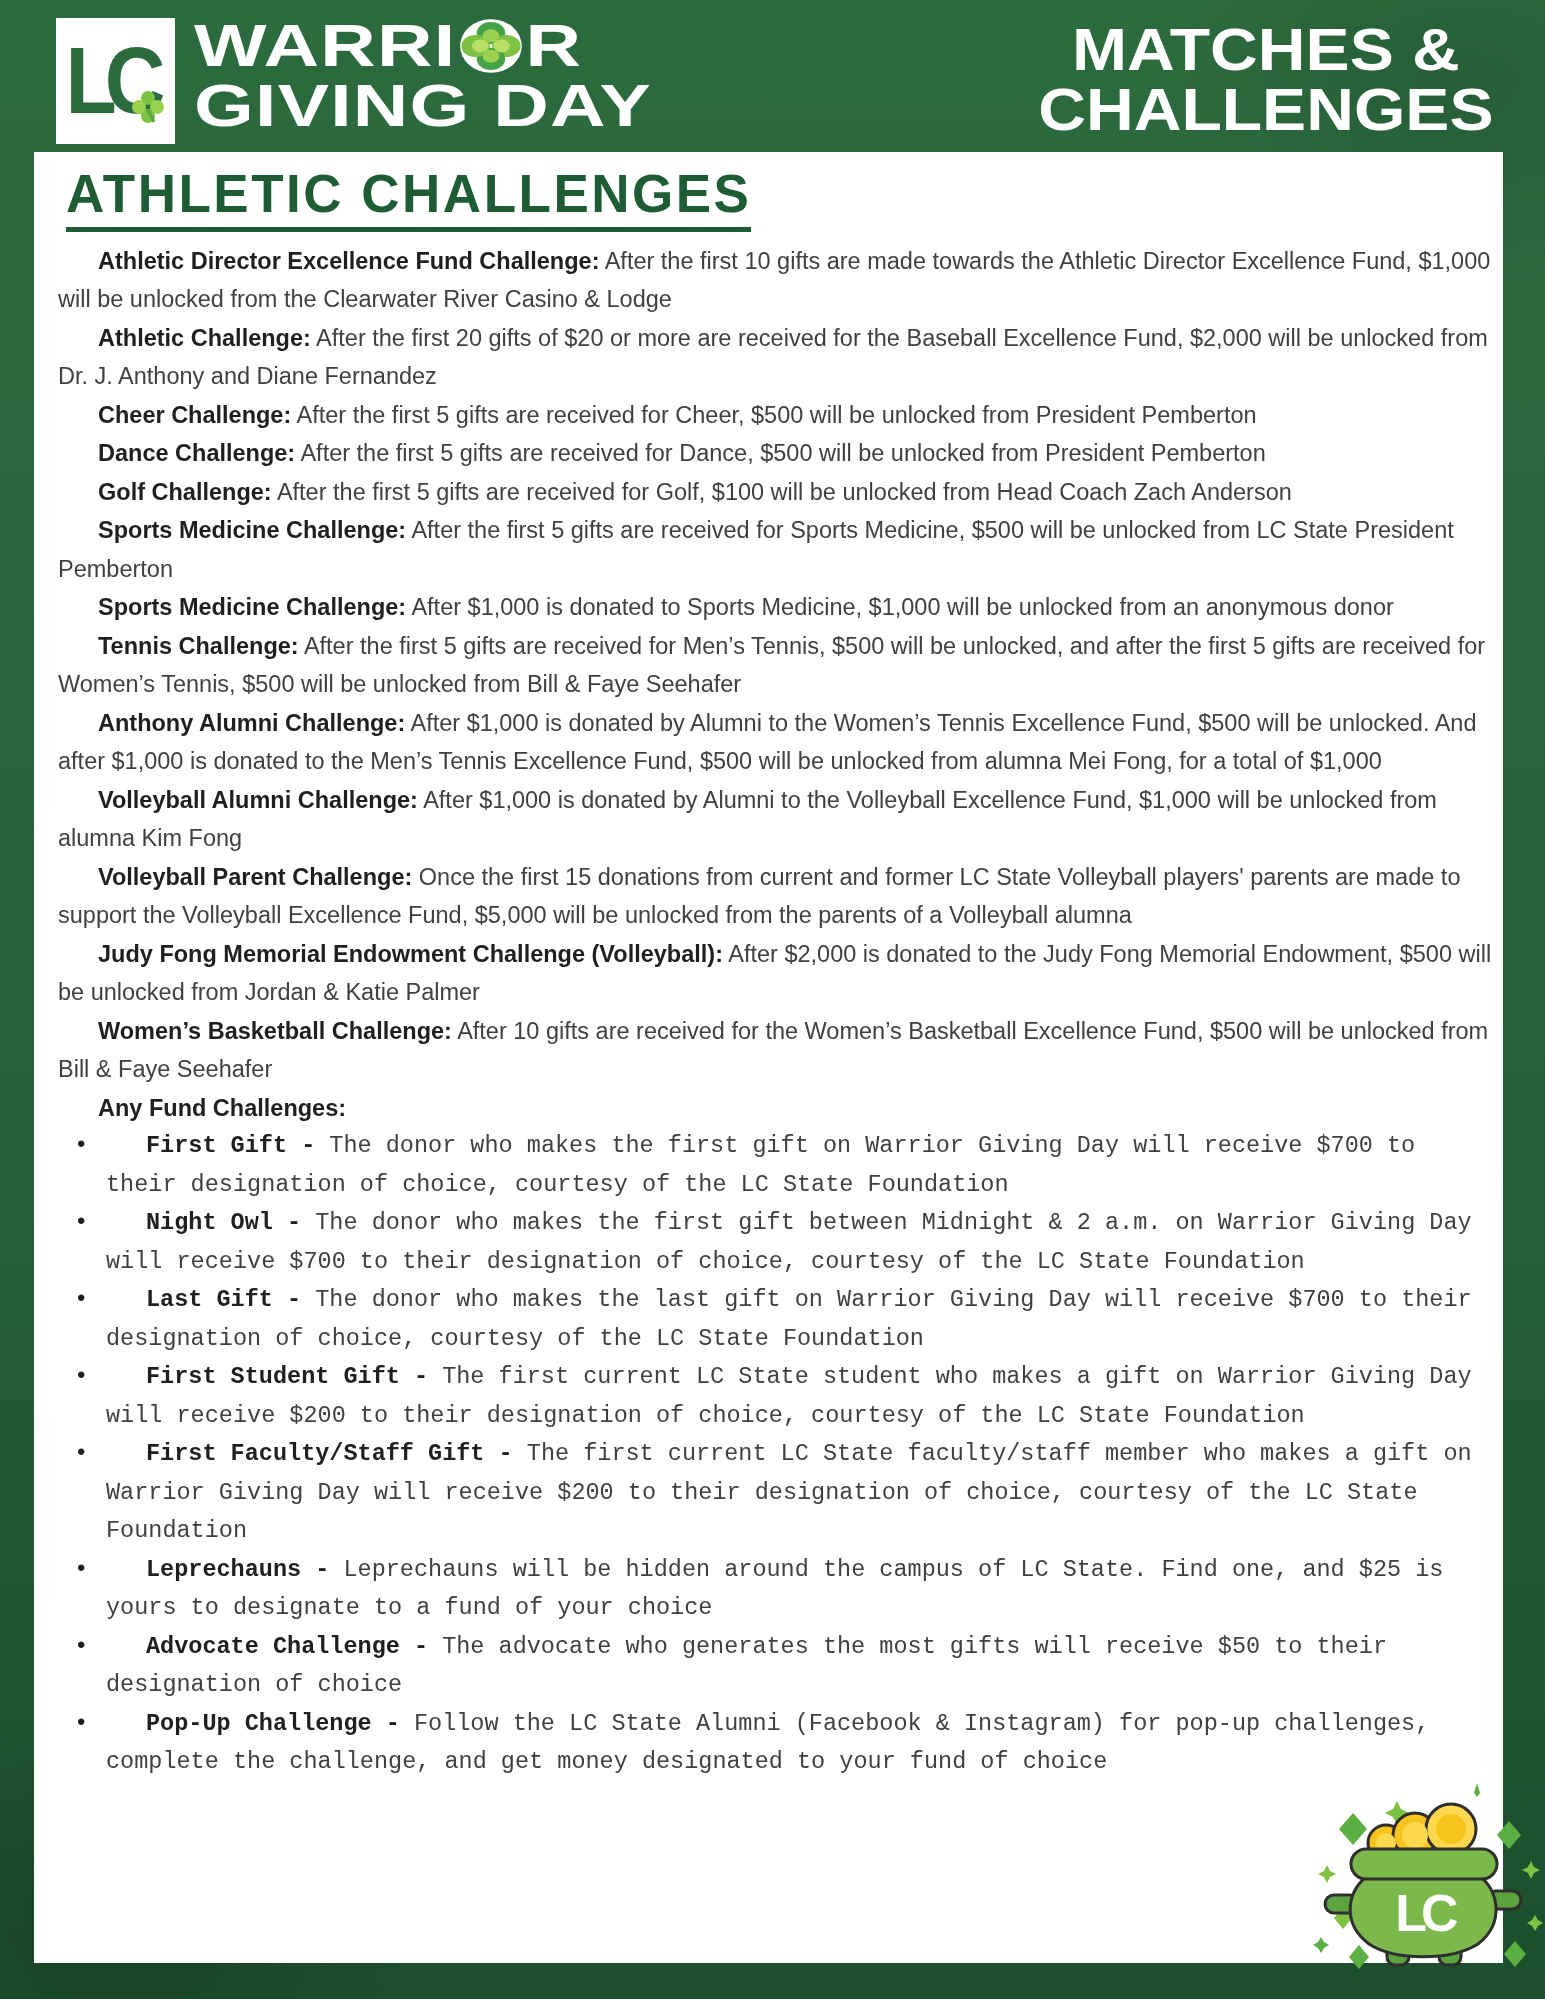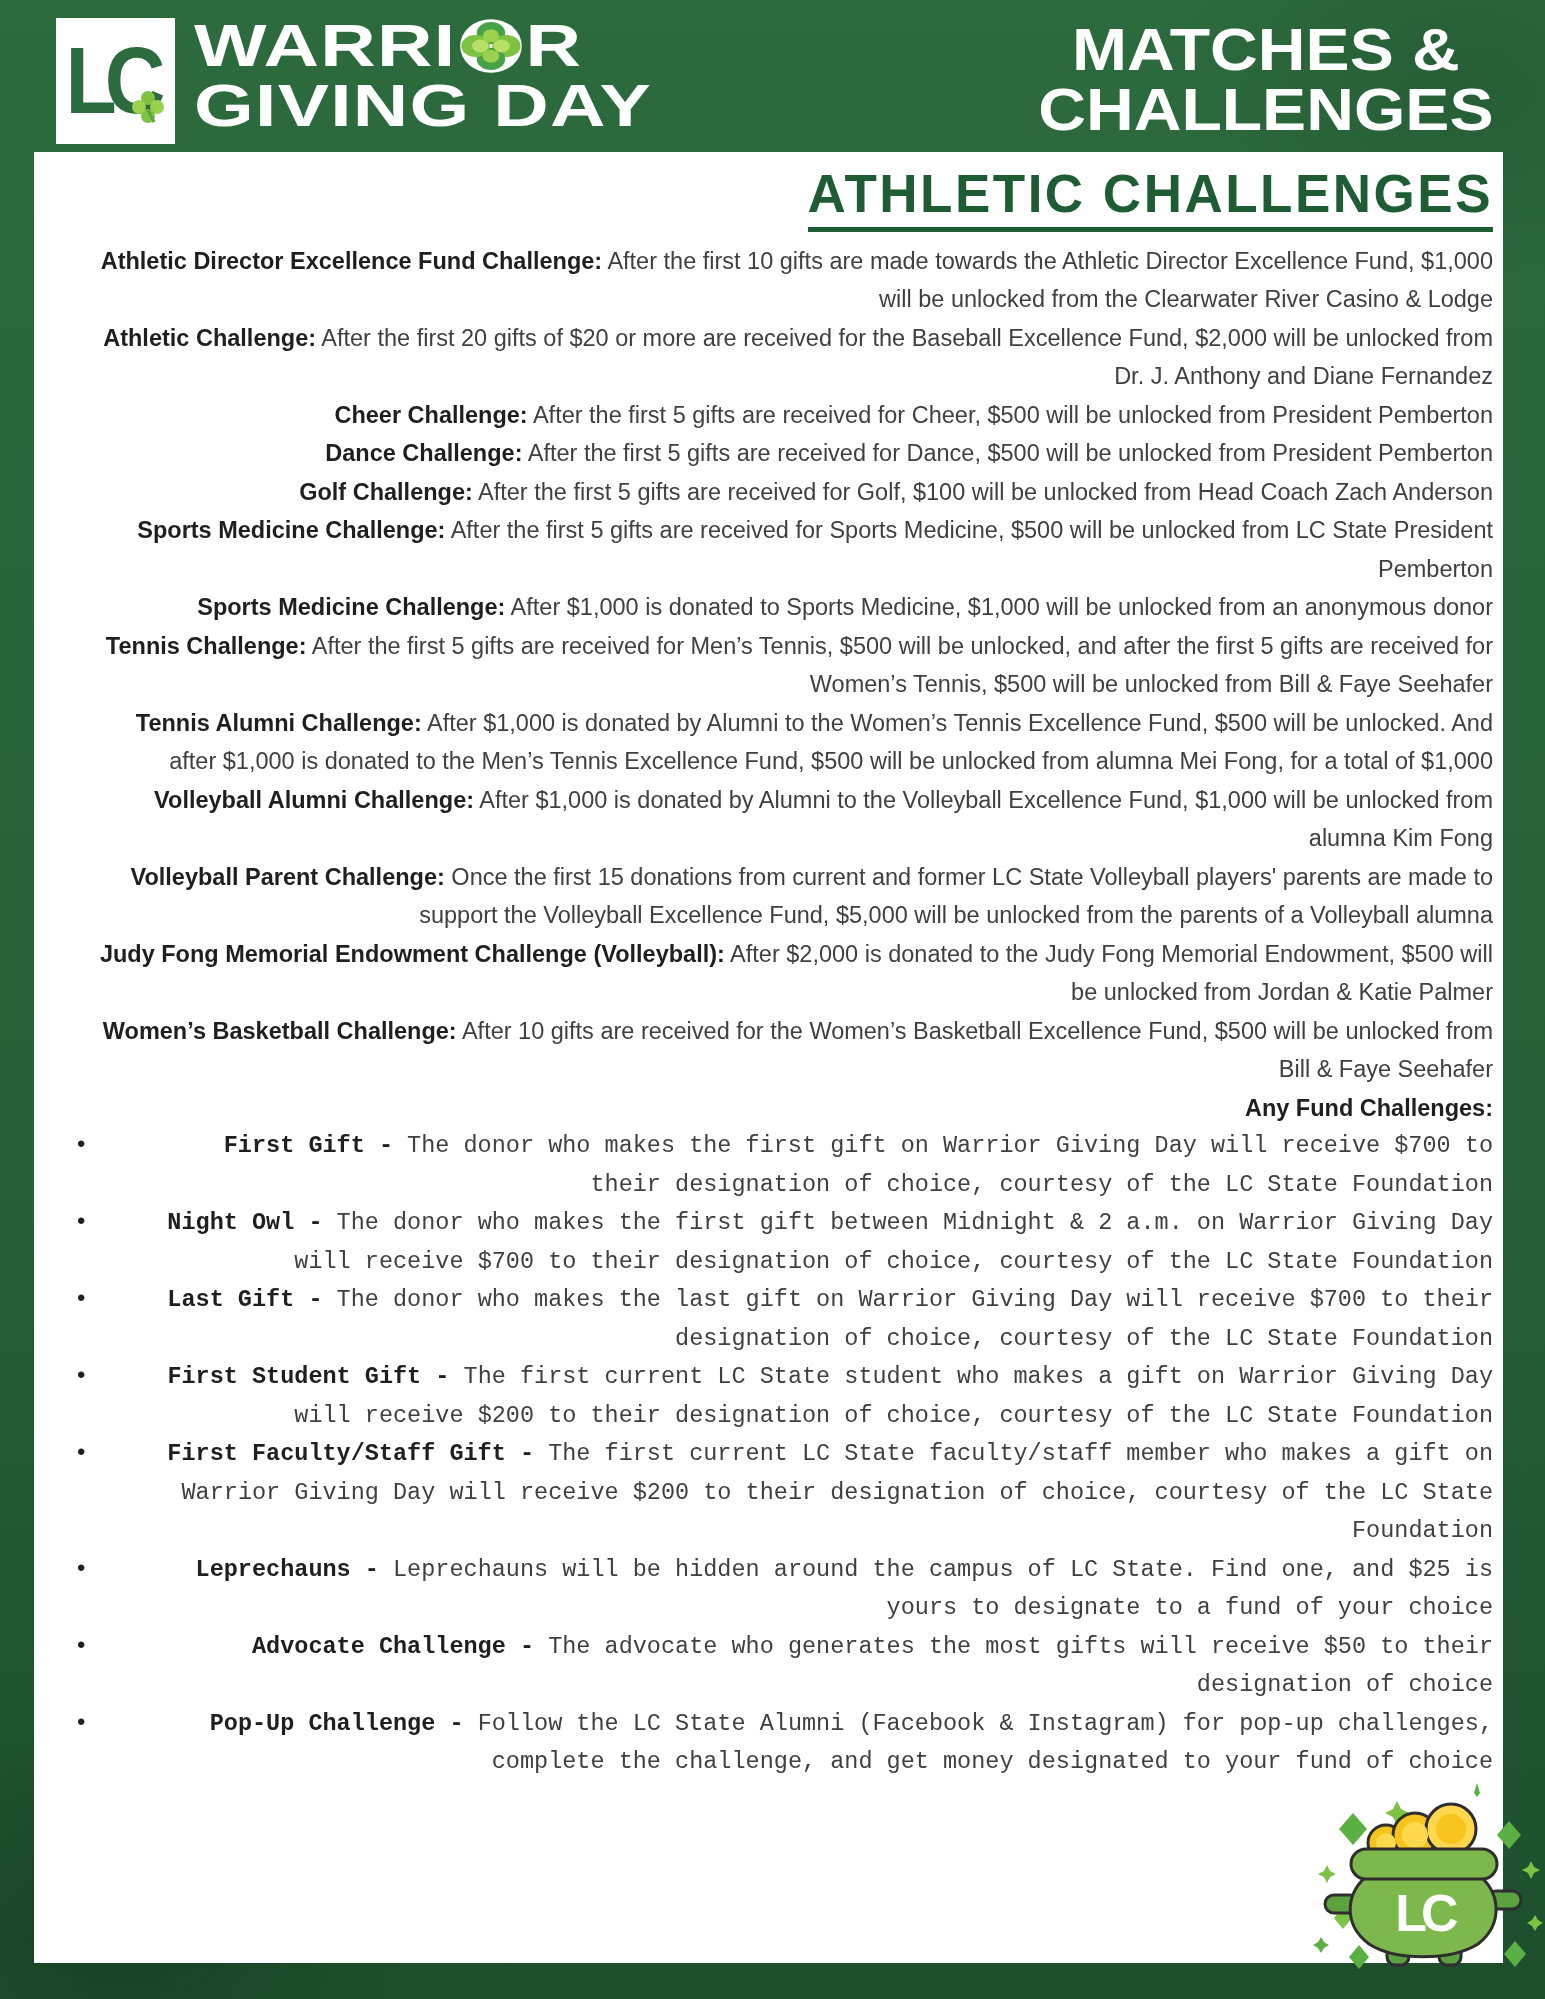--- a/index.html
+++ b/index.html
@@ -51,21 +51,20 @@
   .right-title{
     position:absolute;right:52px;top:20px;color:#fff;font-weight:bold;
     font-size:59px;line-height:60px;text-align:center;
     transform:scaleX(1.12);transform-origin:right top;white-space:nowrap;
   }
   
   .content{
     position:absolute;left:34px;right:42px;top:152px;bottom:36px;
     background:#ffffff;
     padding:10px 10px 0 24px;
-    text-align:right;
   }
   .section-title{
     display:inline-block;margin:4px 0 10px 8px;
     font-size:53px;font-weight:bold;letter-spacing:2.5px;
     color:var(--heading_green);
     border-bottom:5px solid var(--heading_green);
     padding-bottom:5px;line-height:1.05;
   }
   .body-copy{font-size:23.5px;line-height:38.5px;color:var(--body_text);}
   .body-copy p{margin:0;}
@@ -128,21 +127,21 @@
     <div class="body-copy">
       <div id="challenge-list">
           <p><b>Athletic Director Excellence Fund Challenge:</b> <span>After the first 10 gifts are made towards the Athletic Director Excellence Fund, $1,000 will be unlocked from the Clearwater River Casino &amp; Lodge</span></p>
           <p><b>Athletic Challenge:</b> <span>After the first 20 gifts of $20 or more are received for the Baseball Excellence Fund, $2,000 will be unlocked from Dr. J. Anthony and Diane Fernandez</span></p>
           <p><b>Cheer Challenge:</b> <span>After the first 5 gifts are received for Cheer, $500 will be unlocked from President Pemberton</span></p>
           <p><b>Dance Challenge:</b> <span>After the first 5 gifts are received for Dance, $500 will be unlocked from President Pemberton</span></p>
           <p><b>Golf Challenge:</b> <span>After the first 5 gifts are received for Golf, $100 will be unlocked from Head Coach Zach Anderson</span></p>
           <p><b>Sports Medicine Challenge:</b> <span>After the first 5 gifts are received for Sports Medicine, $500 will be unlocked from LC State President Pemberton</span></p>
           <p><b>Sports Medicine Challenge:</b> <span>After $1,000 is donated to Sports Medicine, $1,000 will be unlocked from an anonymous donor</span></p>
           <p><b>Tennis Challenge:</b> <span>After the first 5 gifts are received for Men’s Tennis, $500 will be unlocked, and after the first 5 gifts are received for Women’s Tennis, $500 will be unlocked from Bill &amp; Faye Seehafer</span></p>
-          <p><b>Tennis Alumni Challenge:</b> <span>After $1,000 is donated by Alumni to the Women’s Tennis Excellence Fund, $500 will be unlocked. And after $1,000 is donated to the Men’s Tennis Excellence Fund, $500 will be unlocked from alumna Mei Fong, for a total of $1,000</span></p>
+          <p><b>Anthony Alumni Challenge:</b> <span>After $1,000 is donated by Alumni to the Women’s Tennis Excellence Fund, $500 will be unlocked. And after $1,000 is donated to the Men’s Tennis Excellence Fund, $500 will be unlocked from alumna Mei Fong, for a total of $1,000</span></p>
           <p><b>Volleyball Alumni Challenge:</b> <span>After $1,000 is donated by Alumni to the Volleyball Excellence Fund, $1,000 will be unlocked from alumna Kim Fong</span></p>
           <p><b>Volleyball Parent Challenge:</b> <span>Once the first 15 donations from current and former LC State Volleyball players' parents are made to support the Volleyball Excellence Fund, $5,000 will be unlocked from the parents of a Volleyball alumna</span></p>
           <p><b>Judy Fong Memorial Endowment Challenge (Volleyball):</b> <span>After $2,000 is donated to the Judy Fong Memorial Endowment, $500 will be unlocked from Jordan &amp; Katie Palmer</span></p>
           <p><b>Women’s Basketball Challenge:</b> <span>After 10 gifts are received for the Women’s Basketball Excellence Fund, $500 will be unlocked from Bill &amp; Faye Seehafer</span></p>
         </div>
       <p><b>Any Fund Challenges:</b></p>
       <ul class="fund-list" id="fund-list">
           <li><b>First Gift -</b> <span>The donor who makes the first gift on Warrior Giving Day will receive $700 to their designation of choice, courtesy of the LC State Foundation</span></li>
           <li><b>Night Owl -</b> <span>The donor who makes the first gift between Midnight &amp; 2 a.m. on Warrior Giving Day will receive $700 to their designation of choice, courtesy of the LC State Foundation</span></li>
           <li><b>Last Gift -</b> <span>The donor who makes the last gift on Warrior Giving Day will receive $700 to their designation of choice, courtesy of the LC State Foundation</span></li>

